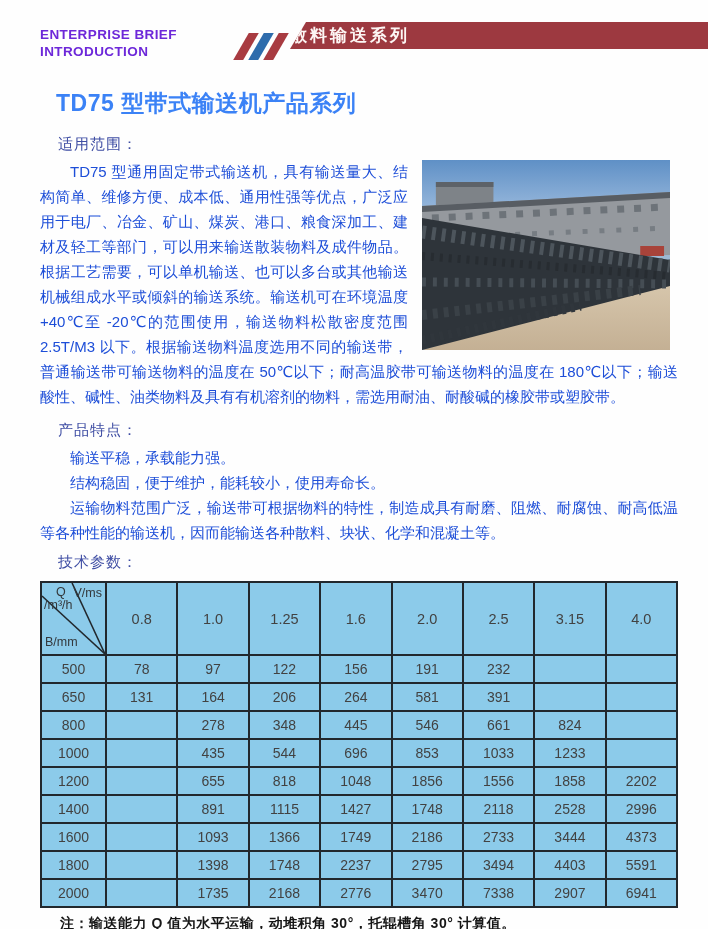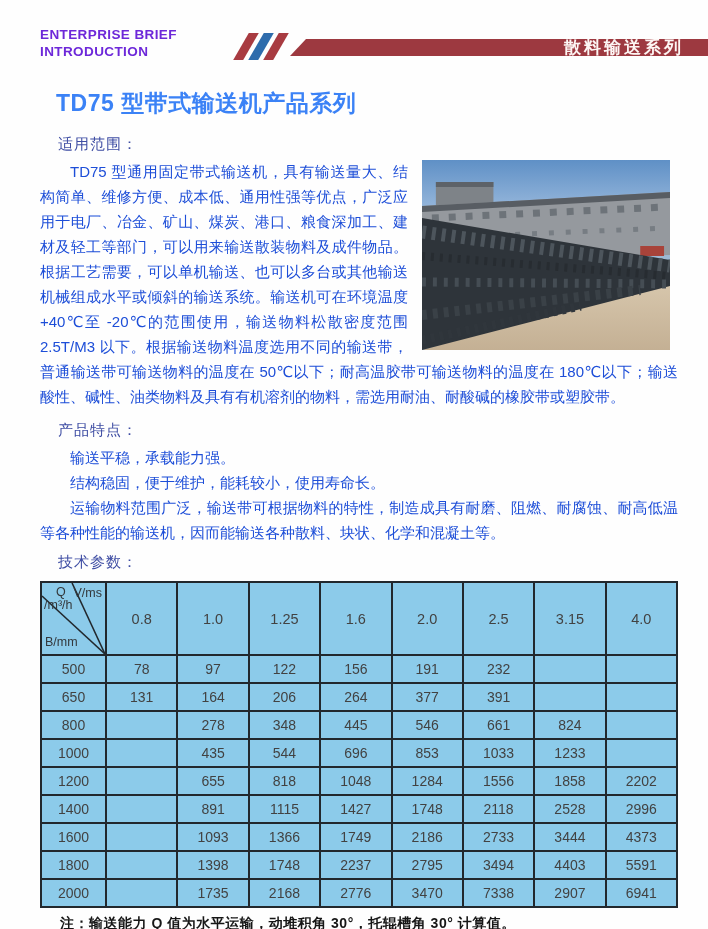--- a/index.html
+++ b/index.html
@@ -10,23 +10,23 @@
   
   .brand{
     position:absolute;left:40px;top:26px;
     color:#6d28d9;font-weight:bold;font-size:13.5px;line-height:17px;letter-spacing:.4px;
   }
   .stripes{position:absolute;left:241px;top:33px;height:27px;}
   .stripe{display:inline-block;width:10px;height:27px;margin-right:5px;transform:skewX(-30deg);}
   .stripe.red{background:#a83b41;}
   .stripe.blue{background:#2e6cac;}
   .series-bar{
-    position:absolute;left:290px;right:0;top:39px;height:17px;background:#9d3940;
+    position:absolute;left:290px;right:0;top:22px;height:27px;background:#9d3940;
     clip-path:polygon(16px 0,100% 0,100% 100%,0 100%);
-    display:flex;align-items:center;justify-content:flex-end;
+    display:flex;align-items:center;
   }
   .series-bar span{
     color:#fdf6f4;font-weight:bold;font-size:17px;letter-spacing:3px;padding-right:24px;
   }
   
   .content{position:absolute;left:40px;top:88px;width:638px;}
   .page-title{
     margin:0 0 16px 16px;color:#3b82f6;font-size:23px;font-weight:bold;letter-spacing:.5px;
   }
   .sec-heading{
@@ -176,21 +176,21 @@
             <td>232</td>
             <td></td>
             <td></td>
           </tr>
           <tr>
             <td>650</td>
             <td>131</td>
             <td>164</td>
             <td>206</td>
             <td>264</td>
-            <td>377</td>
+            <td>581</td>
             <td>391</td>
             <td></td>
             <td></td>
           </tr>
           <tr>
             <td>800</td>
             <td></td>
             <td>278</td>
             <td>348</td>
             <td>445</td>
@@ -209,21 +209,21 @@
             <td>1033</td>
             <td>1233</td>
             <td></td>
           </tr>
           <tr>
             <td>1200</td>
             <td></td>
             <td>655</td>
             <td>818</td>
             <td>1048</td>
-            <td>1284</td>
+            <td>1856</td>
             <td>1556</td>
             <td>1858</td>
             <td>2202</td>
           </tr>
           <tr>
             <td>1400</td>
             <td></td>
             <td>891</td>
             <td>1115</td>
             <td>1427</td>

